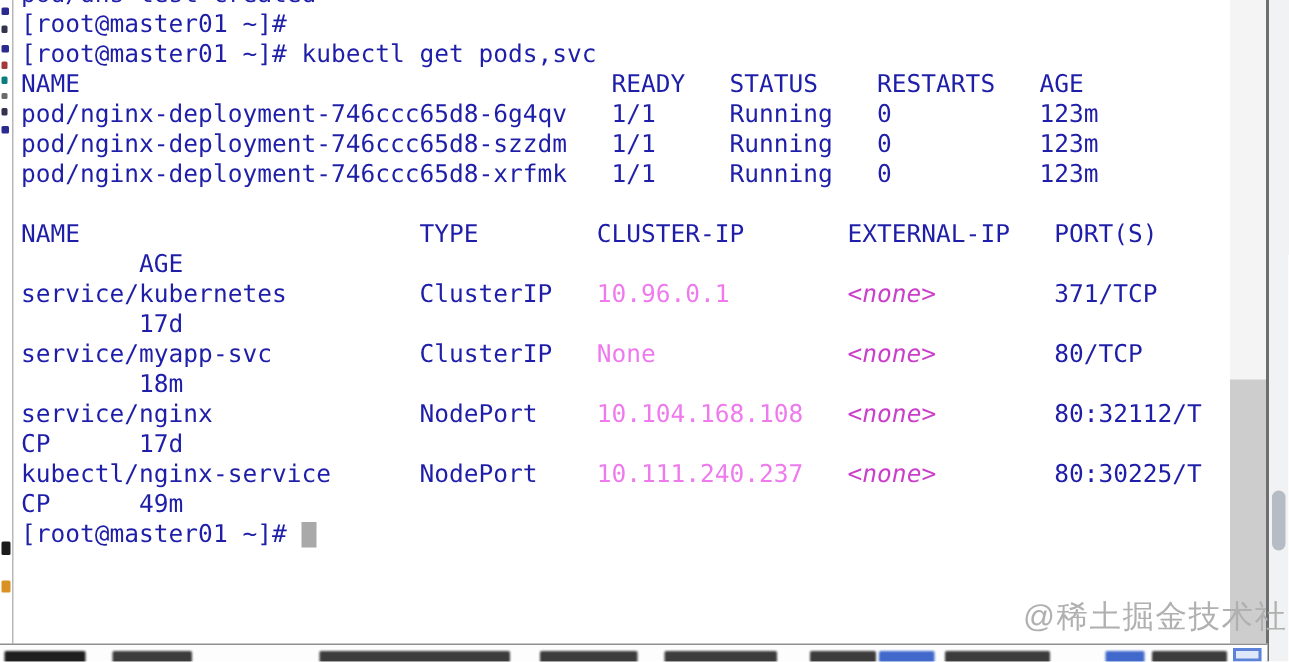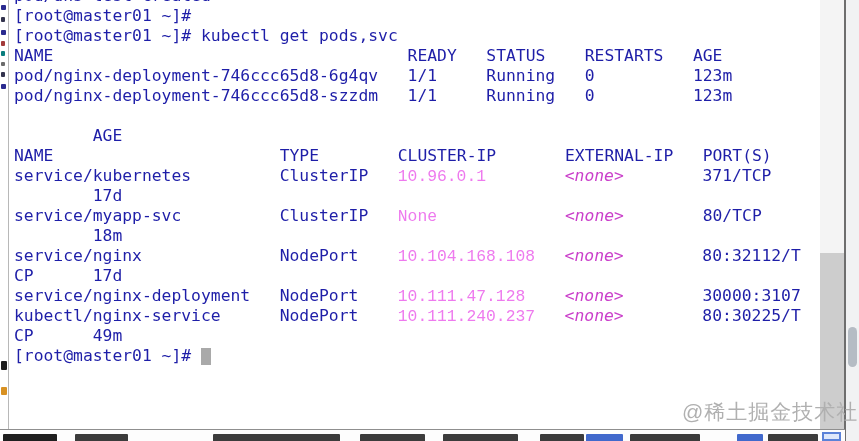--- a/index.html
+++ b/index.html
@@ -12,21 +12,21 @@
                 background:#fff; border-right:1px solid #b8b8b8; }
   .frag { position:absolute; left:1px; border-radius:1px; }
 
   
   .terminal { position:absolute; left:10px; top:0; width:808px; height:429px;
               overflow:hidden; background:#fff; }
   .tpre { margin:-14px 0 0 4px; }
   .tline { white-space:pre; font-size:16.35px; line-height:20px; height:20px;
            color:var(--c-text); }
   .c-b { color:var(--c-text); }
-  .c-p { color:var(--c-ip);font-family:Liberation Mono, monospace; }
+  .c-p { color:var(--c-ip); }
   .c-m { color:var(--c-none);font-style:italic; }
   .cursor { display:inline-block; width:10px; height:17px;
             background:var(--c-cursor); vertical-align:text-bottom; }
 
   
   .term-scroll { position:absolute; left:820px; top:0; width:24px; height:429px;
                  background:#f4f4f4; }
   .term-thumb { position:absolute; left:0; top:253px; width:24px; height:176px;
                 background:#cdcdcd; }
 
@@ -71,30 +71,30 @@
   </div>
 
   <div class="terminal">
     <div class="tpre">
         <div class="tline"><span class="c-b">pod/dns-test created</span></div>
         <div class="tline"><span class="c-b">[root@master01 ~]# </span></div>
         <div class="tline"><span class="c-b">[root@master01 ~]# kubectl get pods,svc</span></div>
         <div class="tline"><span class="c-b">NAME                                    READY   STATUS    RESTARTS   AGE</span></div>
         <div class="tline"><span class="c-b">pod/nginx-deployment-746ccc65d8-6g4qv   1/1     Running   0          123m</span></div>
         <div class="tline"><span class="c-b">pod/nginx-deployment-746ccc65d8-szzdm   1/1     Running   0          123m</span></div>
+        <div class="tline"><span class="c-b">pod/nginx-deployment-746ccc65d8-xrfmk   1/1     Running   0          123m</span></div>
         <div class="tline"><span class="c-b"></span></div>
+        <div class="tline"><span class="c-b">NAME                       TYPE        CLUSTER-IP       EXTERNAL-IP   PORT(S)</span></div>
         <div class="tline"><span class="c-b">        AGE</span></div>
-        <div class="tline"><span class="c-b">NAME                       TYPE        CLUSTER-IP       EXTERNAL-IP   PORT(S)</span></div>
         <div class="tline"><span class="c-b">service/kubernetes         ClusterIP   </span><span class="c-p">10.96.0.1</span><span class="c-b">        </span><span class="c-m">&lt;none&gt;</span><span class="c-b">        371/TCP</span></div>
         <div class="tline"><span class="c-b">        17d</span></div>
         <div class="tline"><span class="c-b">service/myapp-svc          ClusterIP   </span><span class="c-p">None</span><span class="c-b">             </span><span class="c-m">&lt;none&gt;</span><span class="c-b">        80/TCP</span></div>
         <div class="tline"><span class="c-b">        18m</span></div>
         <div class="tline"><span class="c-b">service/nginx              NodePort    </span><span class="c-p">10.104.168.108</span><span class="c-b">   </span><span class="c-m">&lt;none&gt;</span><span class="c-b">        80:32112/T</span></div>
         <div class="tline"><span class="c-b">CP      17d</span></div>
-        <div class="tline"><span class="c-b">service/nginx-deployment   NodePort    </span><span class="c-p">10.111.47.128</span><span class="c-b">    </span><span class="c-m">&lt;none&gt;</span><span class="c-b">        30000:3107</span></div>
         <div class="tline"><span class="c-b">kubectl/nginx-service      NodePort    </span><span class="c-p">10.111.240.237</span><span class="c-b">   </span><span class="c-m">&lt;none&gt;</span><span class="c-b">        80:30225/T</span></div>
         <div class="tline"><span class="c-b">CP      49m</span></div>
         <div class="tline"><span class="c-b">[root@master01 ~]# </span><span class="cursor"></span></div>
       </div>
   </div>
 
   <div class="term-scroll">
     <div class="term-thumb"></div>
   </div>
 

